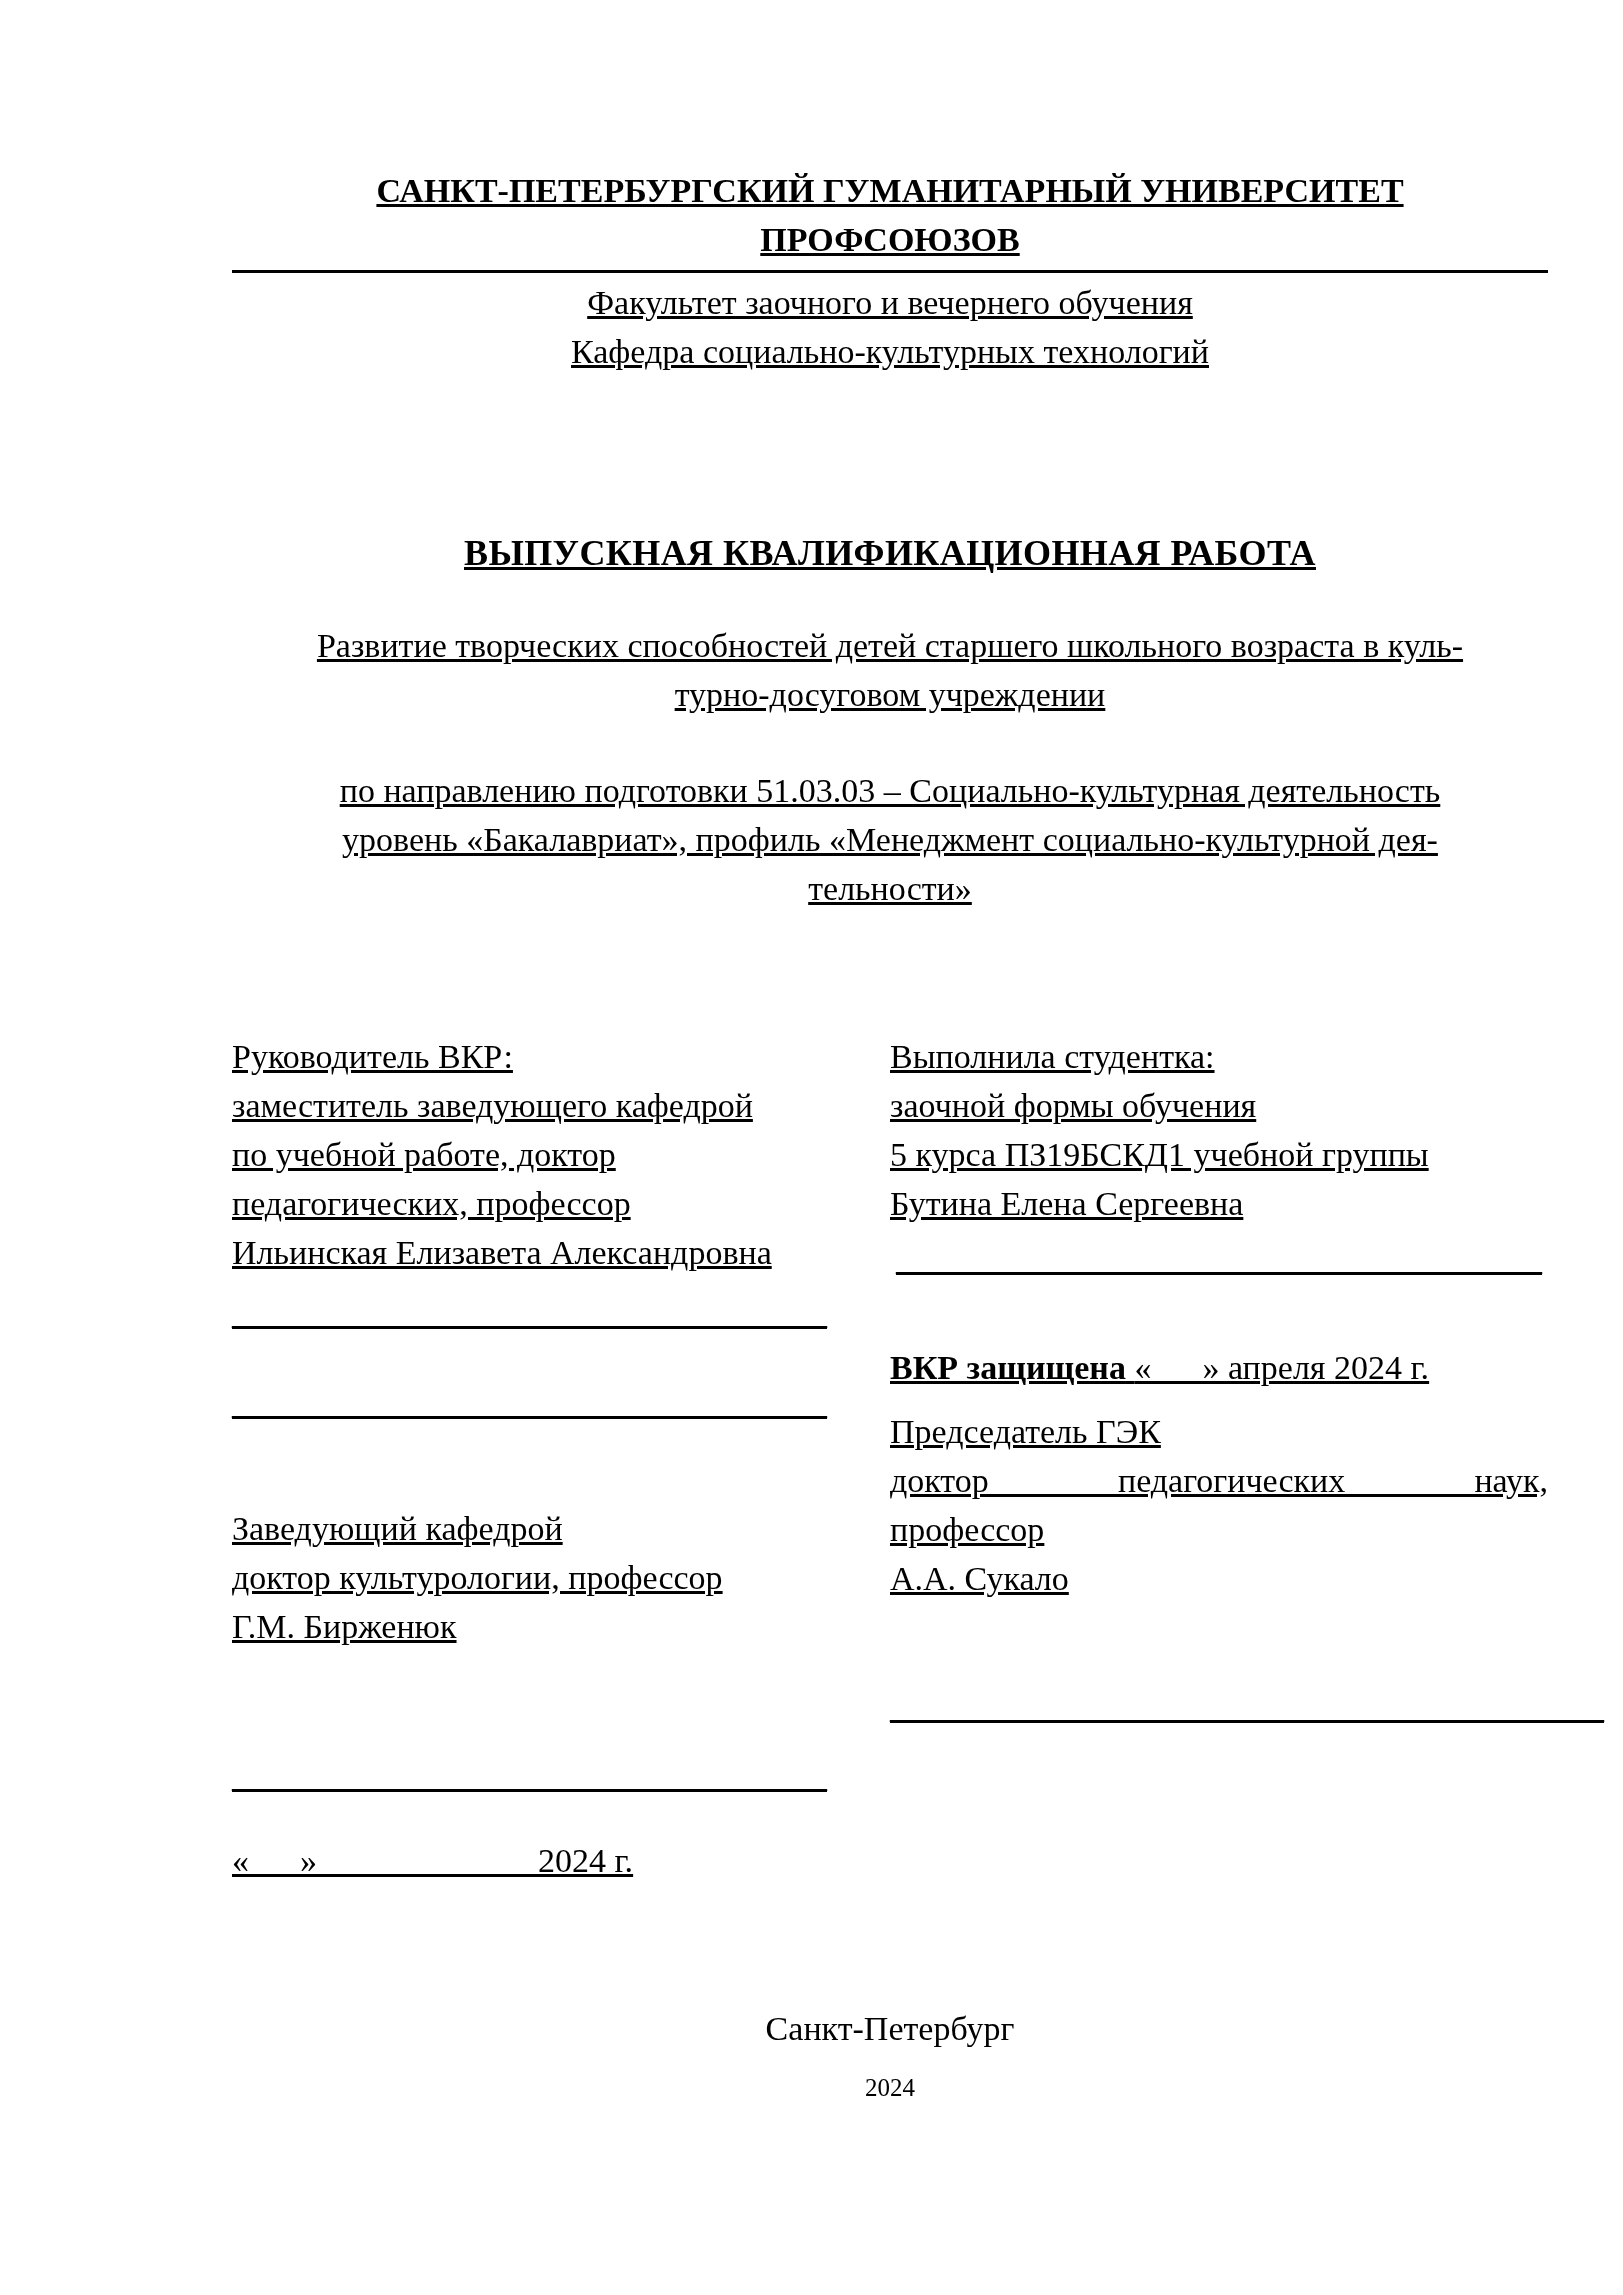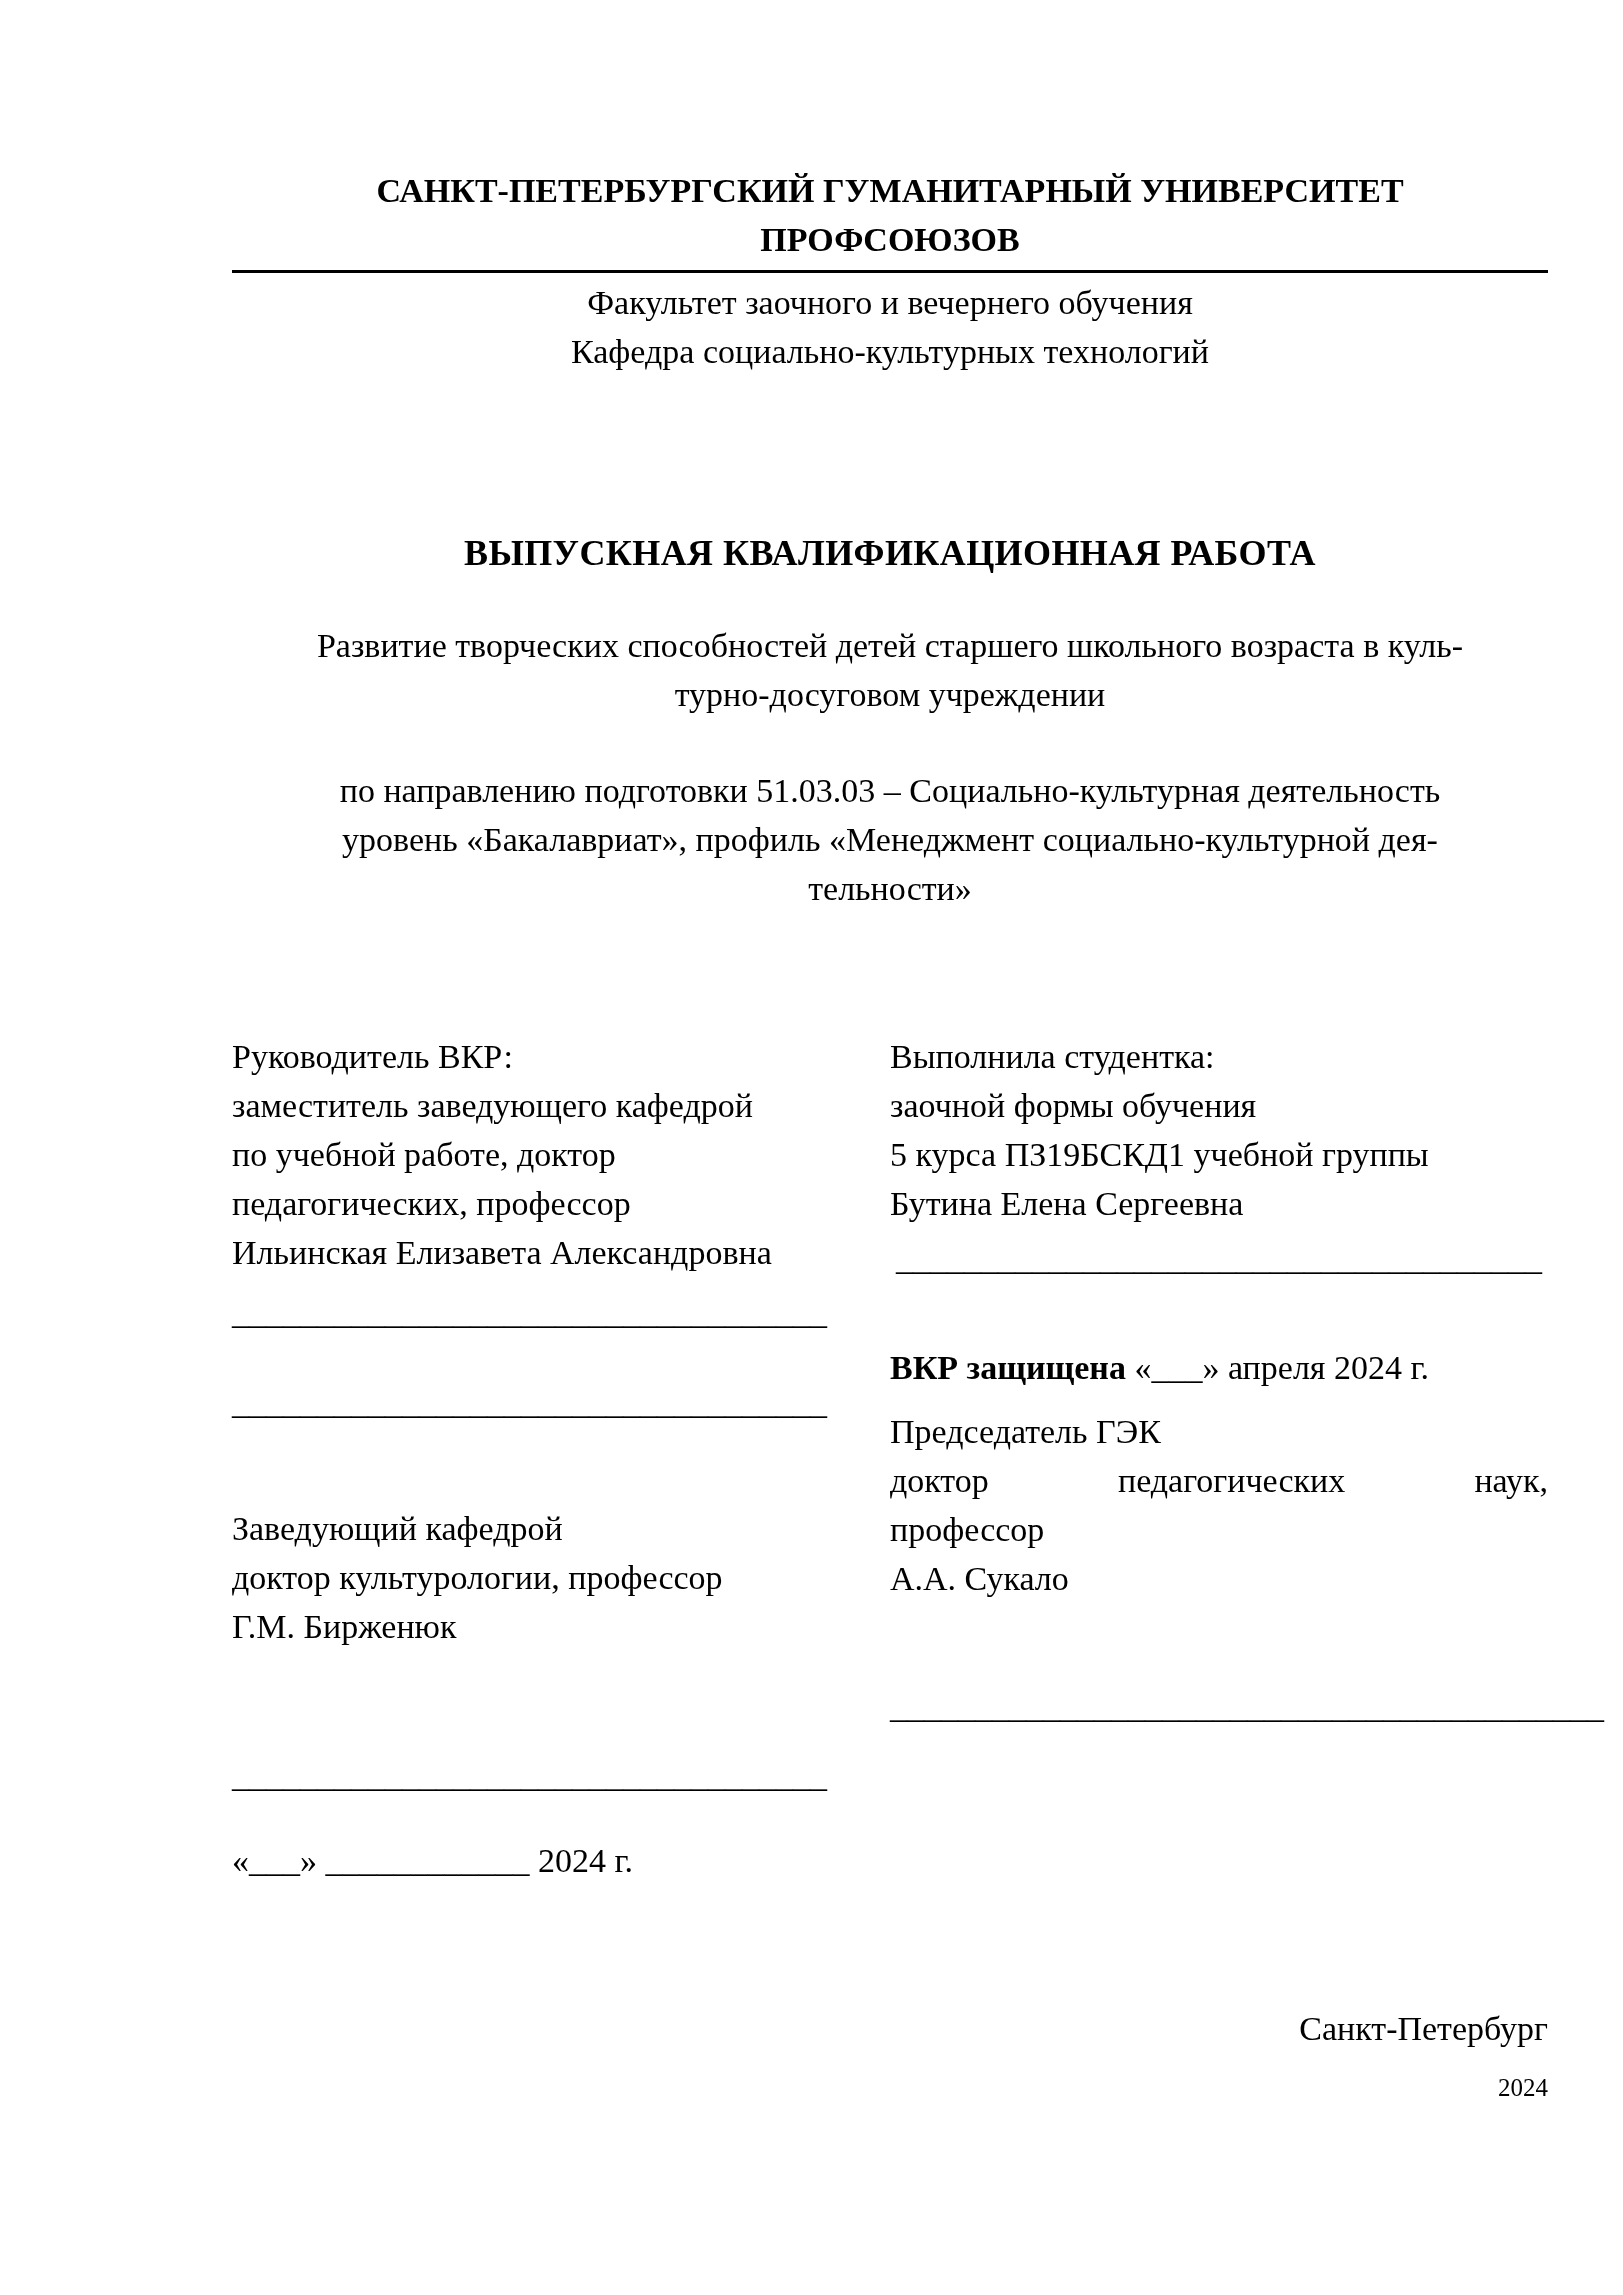--- a/index.html
+++ b/index.html
@@ -15,20 +15,21 @@
     font-size: 34px;
     line-height: 49px;
     position: relative;
   }
   .page {
     box-sizing: border-box;
     width: 1623px;
     height: 1928px;
     padding: 166px 75px 0 232px;
     position: relative;
+    text-decoration: underline;
   }
   .center { text-align: center; }
   .bold { font-weight: bold; }
   .rule {
     border-top: 3.1px solid #000000;
     height: 0;
     margin-top: 6.3px;
   }
   .faculty-line { margin-top: 4.7px; }
   .work-type {
@@ -57,21 +58,21 @@
   .justify-line {
     text-align: justify;
     text-align-last: justify;
   }
   .committee-sig { margin-top: 79px; }
   .footer {
     position: absolute;
     left: 232px;
     right: 75px;
     top: 2004px;
-    text-align: right;
+    text-align: center;
   }
   .footer-year {
     font-size: 25px;
     line-height: 35px;
     margin-top: 17px;
   }
 </style>
 </head>
 <body>
 

